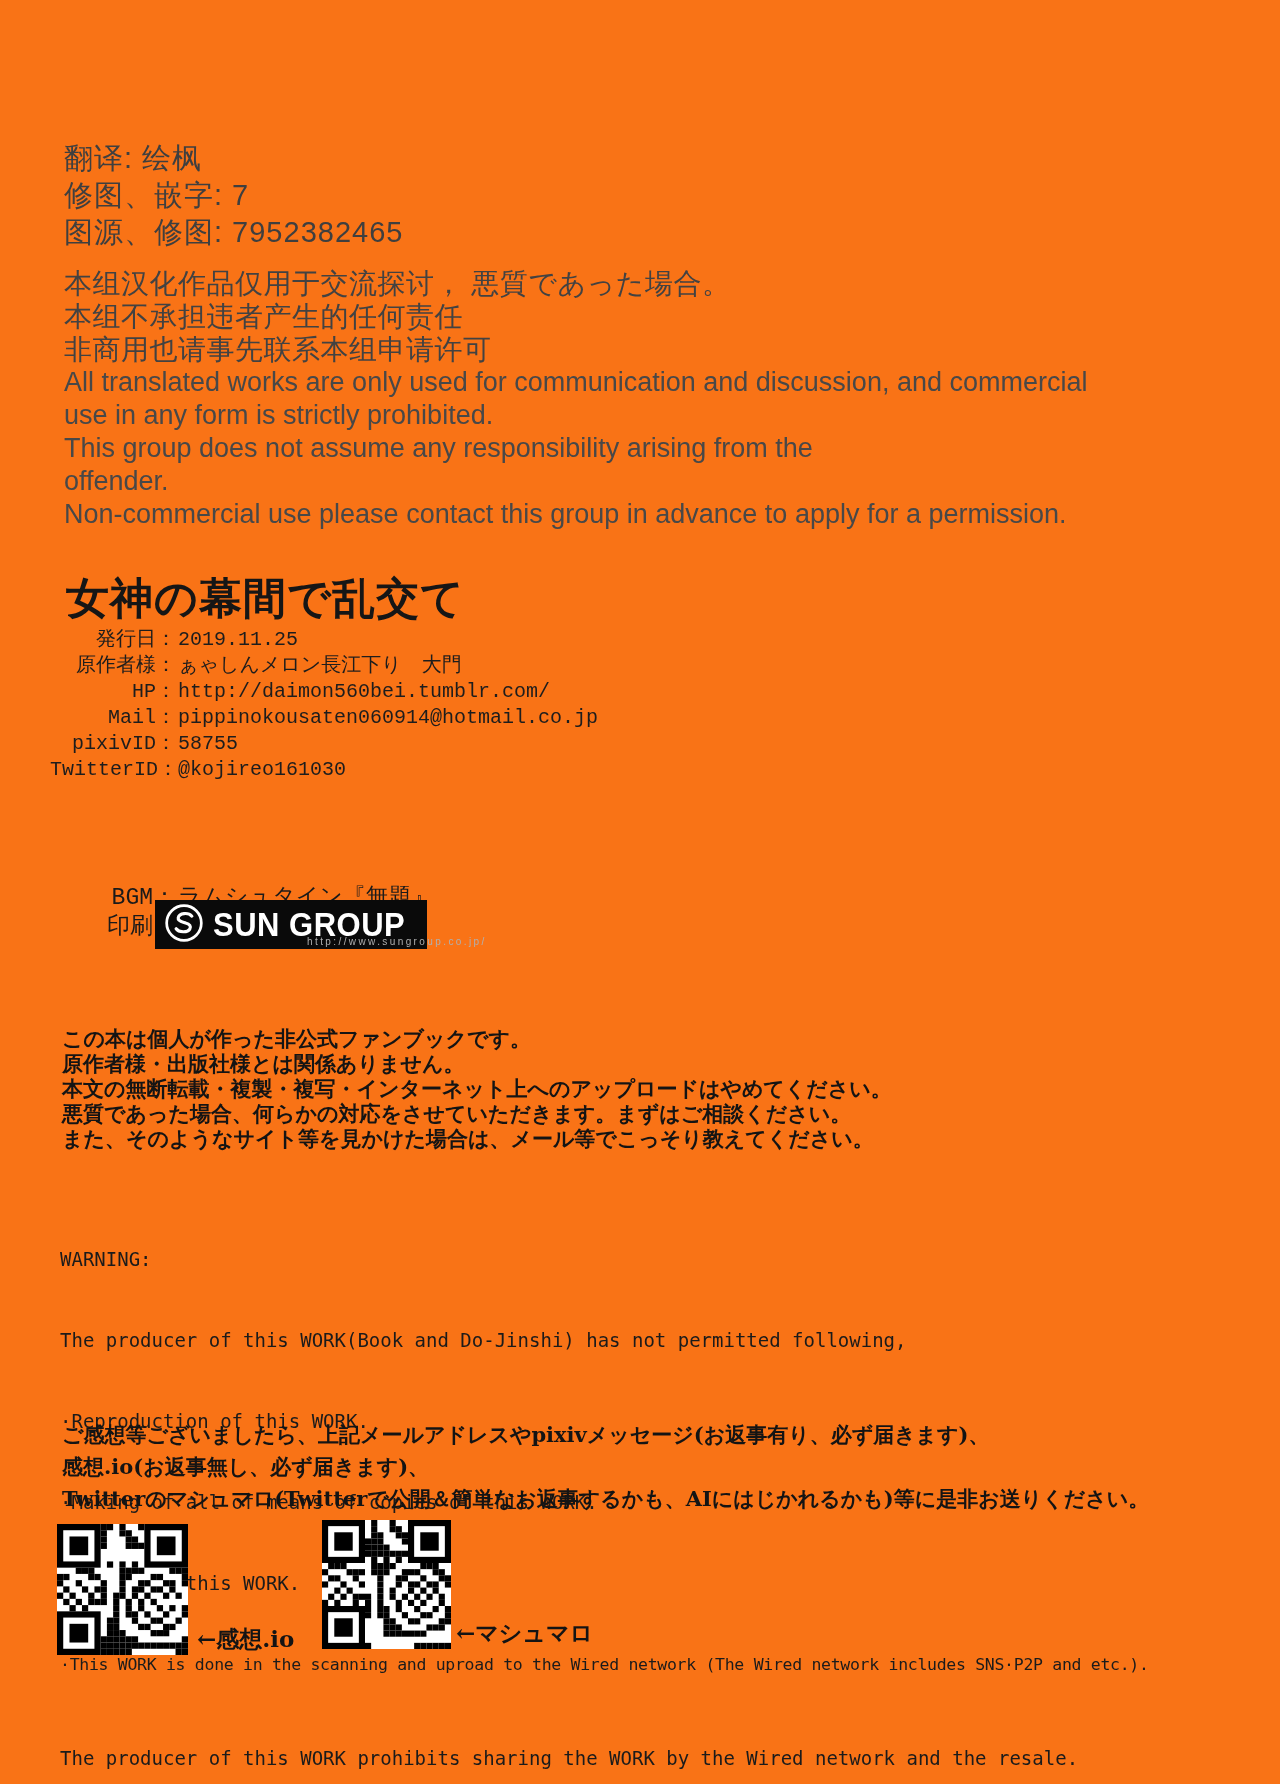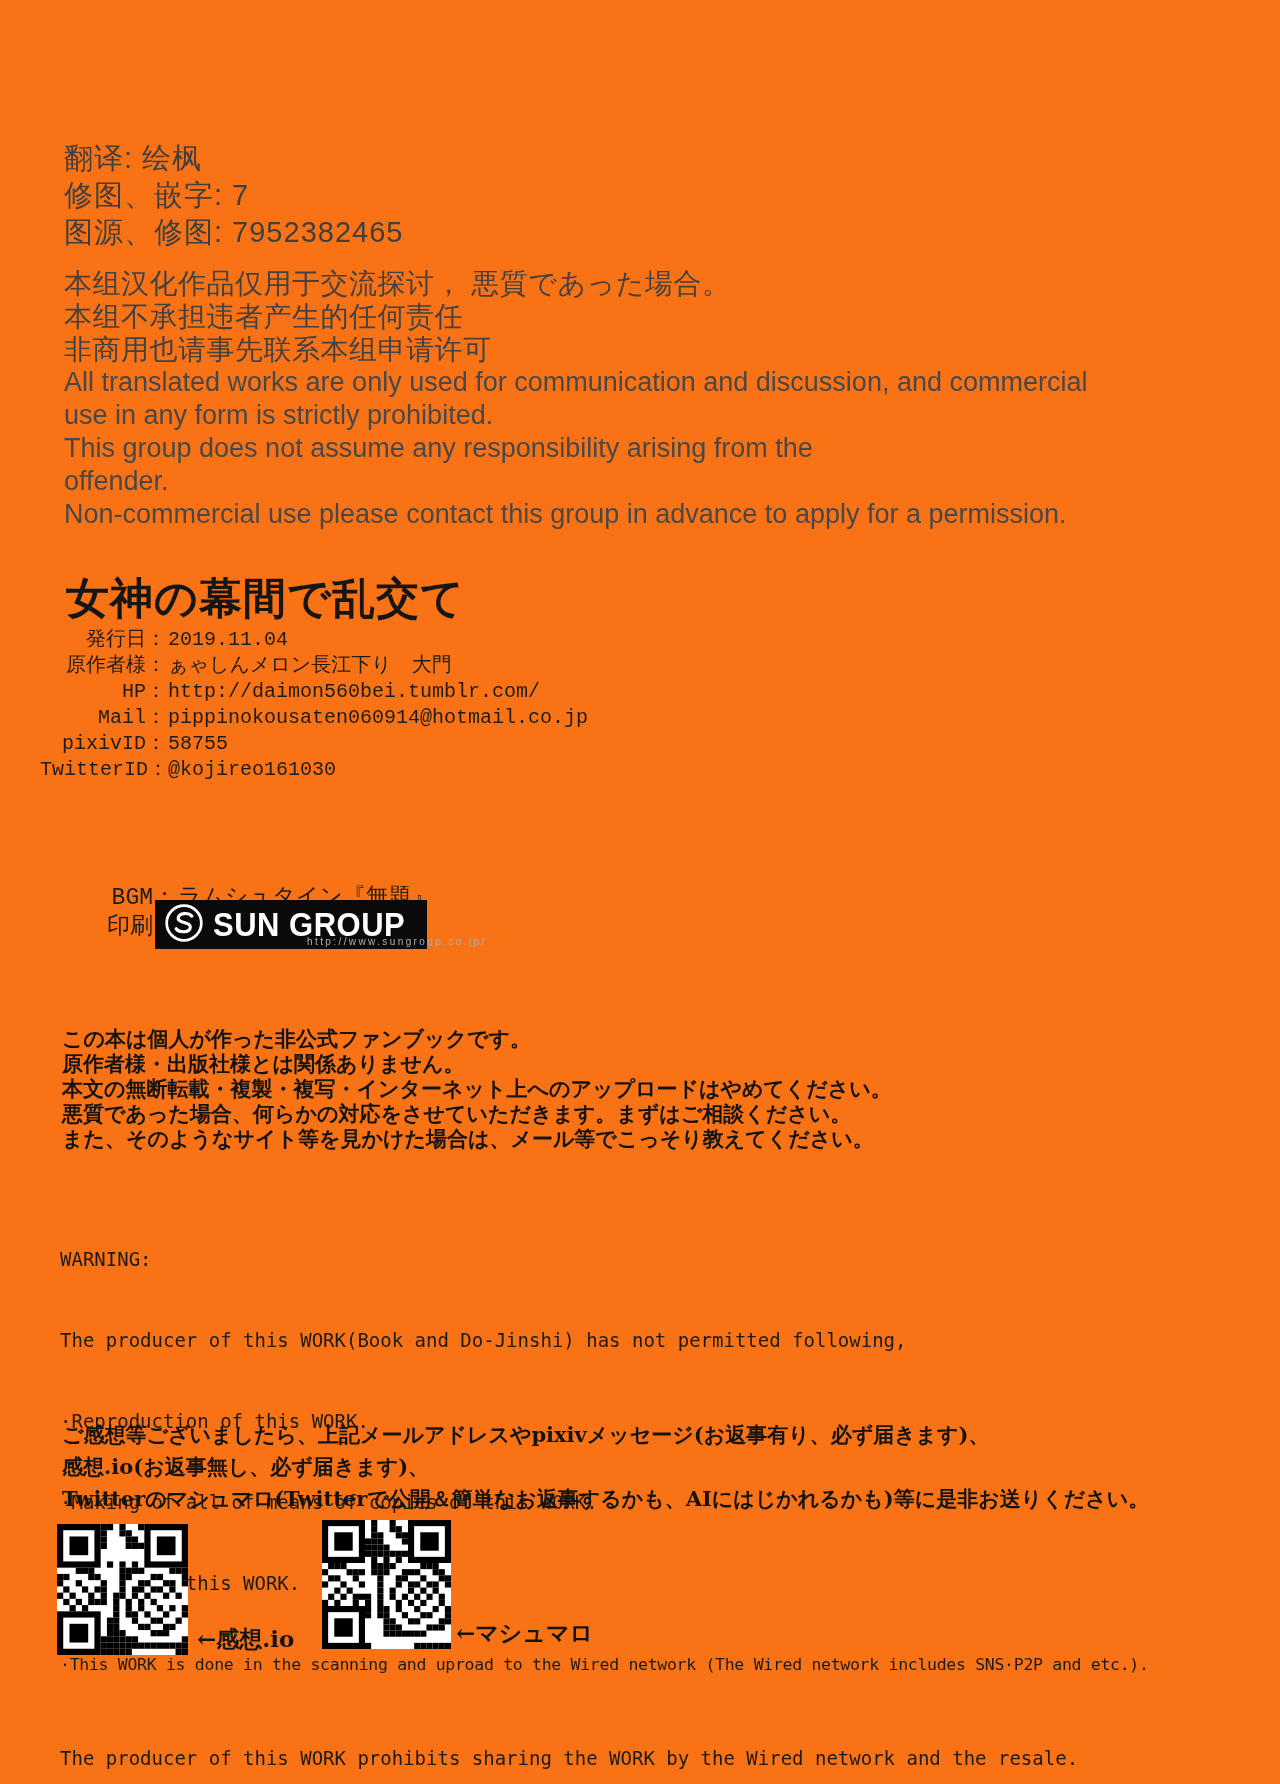--- a/index.html
+++ b/index.html
@@ -22,21 +22,21 @@
   
   .disclaimer{left:64px;top:267px;line-height:33px;color:#424242;}
   .disclaimer .cn{font-size:28px;letter-spacing:0.5px;}
   .disclaimer .en{font-size:27px;color:#484848;}
 
   
   .book-title{left:66px;top:570px;font-size:43px;font-weight:700;color:#161616;
     font-family:"DejaVu Serif", serif;letter-spacing:1px;}
 
   
-  .pubinfo{left:40px;top:627px;font-size:20px;line-height:26px;color:#1d1d1d;
+  .pubinfo{left:50px;top:627px;font-size:20px;line-height:26px;color:#1d1d1d;
     font-family:"Liberation Mono","DejaVu Serif", monospace;}
   .pubinfo .row{display:grid;grid-template-columns:126px auto;}
   .pubinfo .lbl{text-align:right;white-space:pre;}
   .pubinfo .val{text-align:left;white-space:pre;padding-left:2px;}
 
   
   .production{left:50px;top:884px;font-size:23px;line-height:29px;color:#1a1a1a;
     font-family:"Liberation Mono","DejaVu Serif", monospace;}
   .production .row{display:grid;grid-template-columns:126px auto;}
   .production .lbl{text-align:right;white-space:pre;}
@@ -96,21 +96,21 @@
     <div class="en">This group does not assume any responsibility arising from the</div>
     <div class="en">offender.</div>
     <div class="en">Non-commercial use please contact this group in advance to apply for a permission.</div>
   </div>
 
   <div class="abs book-title">女神の幕間で乱交て</div>
 
   <div class="abs pubinfo">
     <div class="row">
       <span class="lbl">発行日：</span>
-      <span class="val">2019.11.04</span>
+      <span class="val">2019.11.25</span>
     </div>
     <div class="row">
       <span class="lbl">原作者様：</span>
       <span class="val">ぁゃしんメロン長江下り　大門</span>
     </div>
     <div class="row">
       <span class="lbl">HP：</span>
       <span class="val">http://daimon560bei.tumblr.com/</span>
     </div>
     <div class="row">

